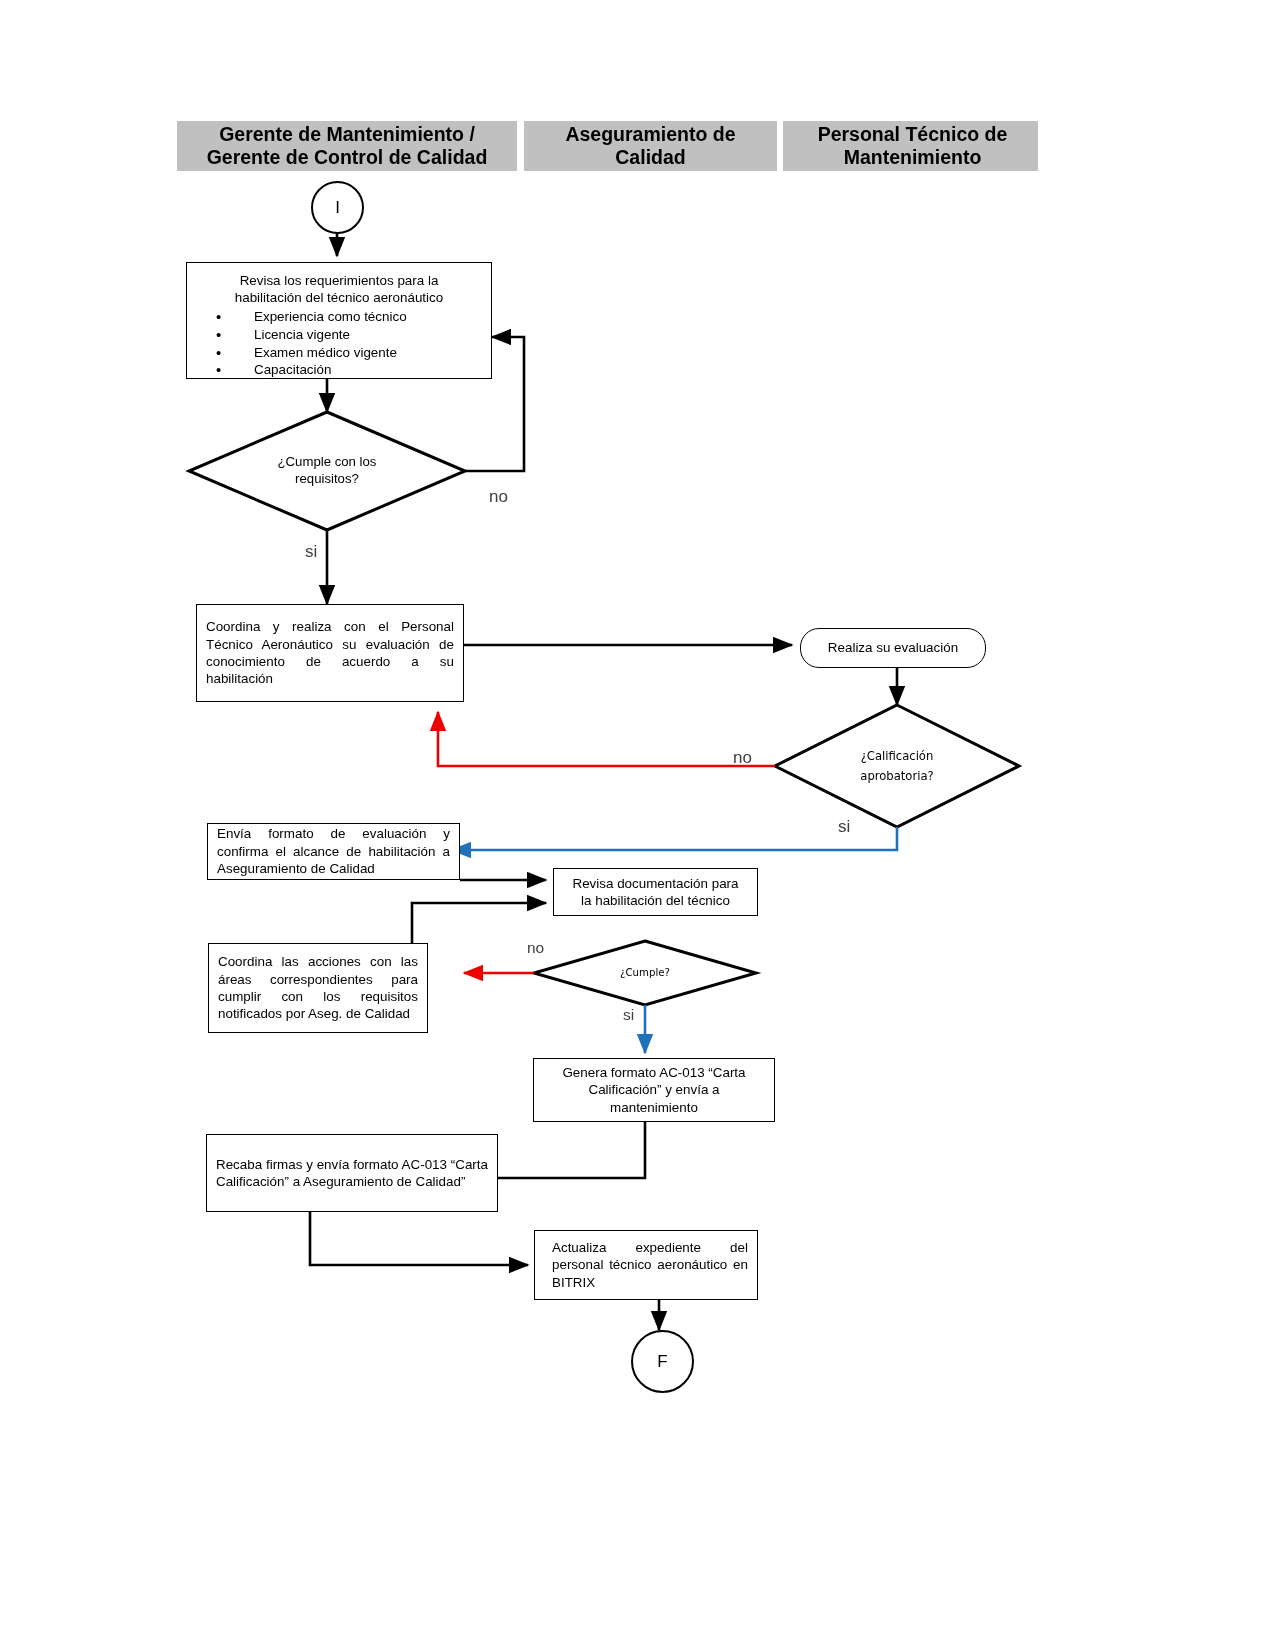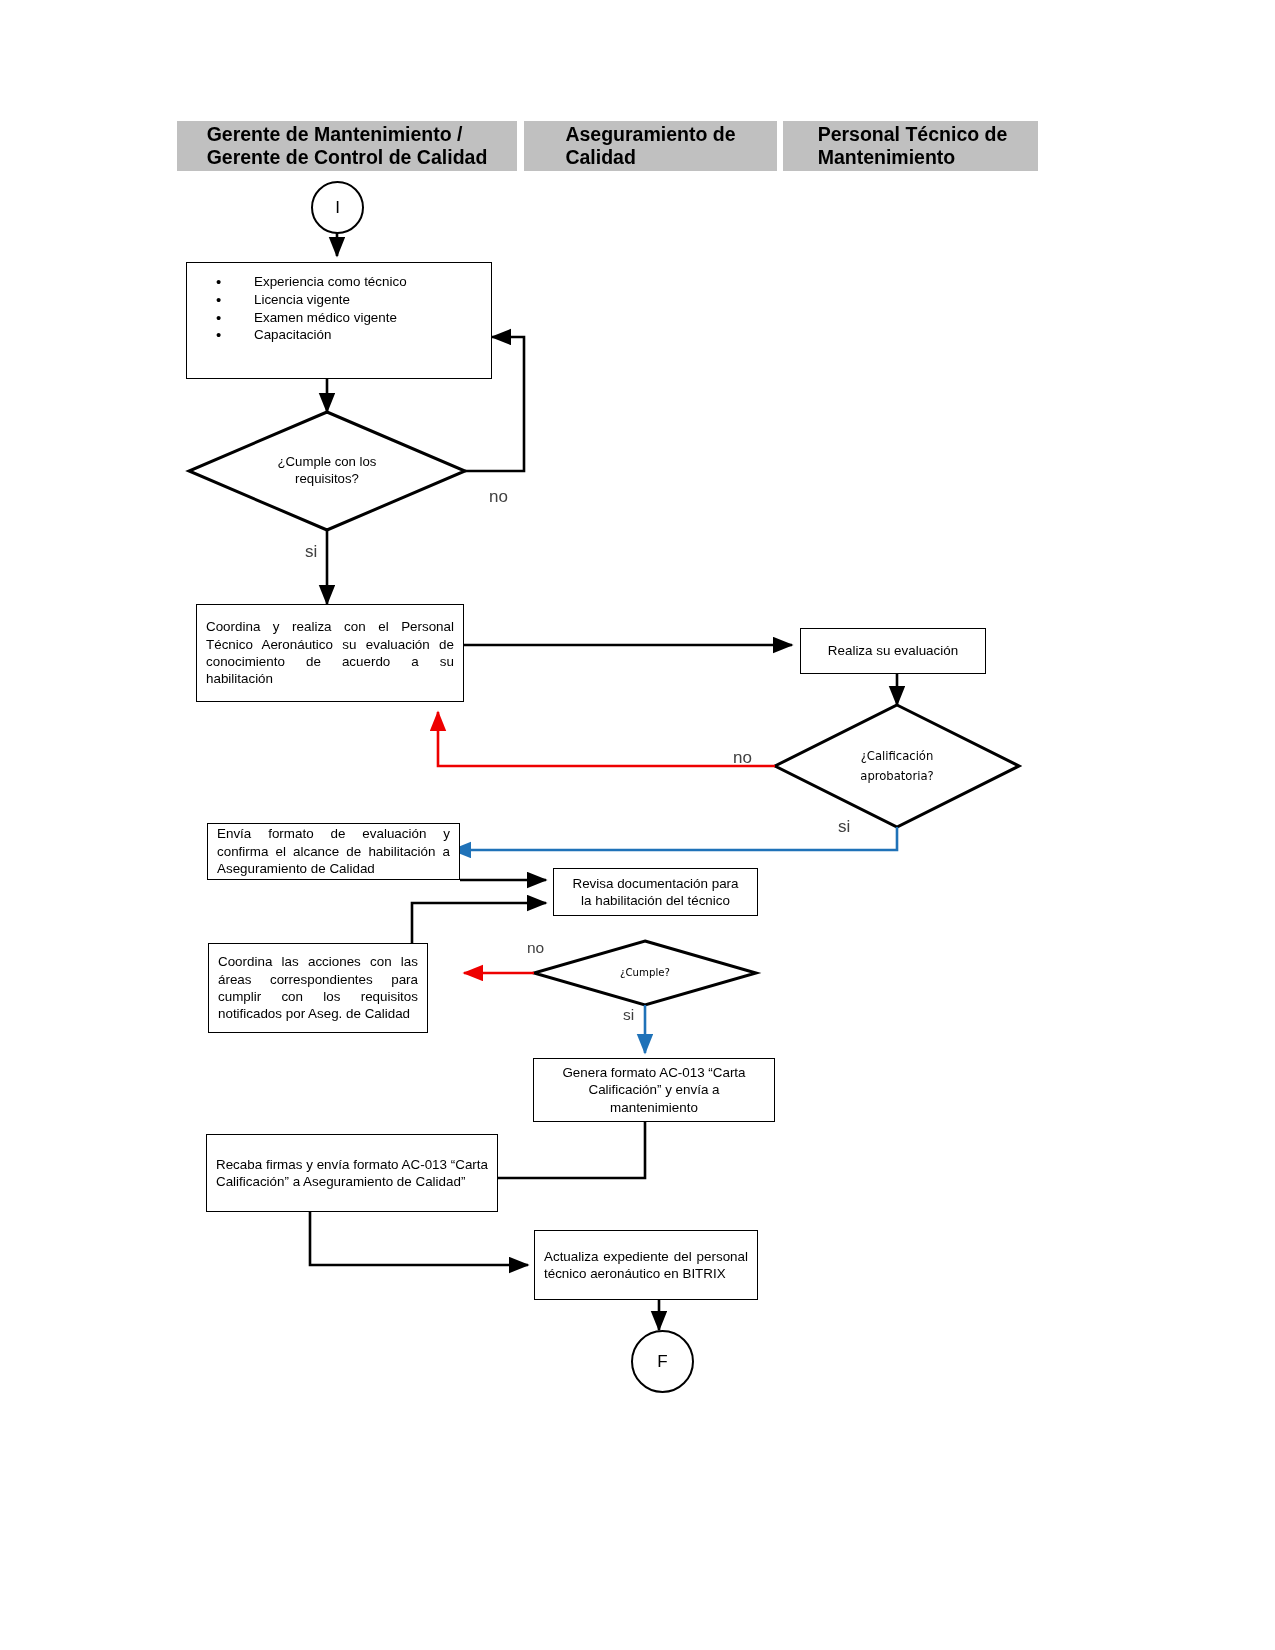--- a/index.html
+++ b/index.html
@@ -20,20 +20,21 @@
     width: 1275px;
     height: 1650px;
   }
   .lane-head {
     position: absolute;
     background: #c0c0c0;
     color: #000;
     font-weight: bold;
     font-size: 19.5px;
     line-height: 1.18;
+    text-align: center;
     display: flex;
     align-items: center;
     justify-content: center;
     box-sizing: border-box;
     padding: 2px 4px;
   }
   .node {
     position: absolute;
     box-sizing: border-box;
     background: #ffffff;
@@ -166,34 +167,36 @@
 
 <div class="terminator" style="left:311px; top:181px; width:53px; height:53px;">
   <span>I</span>
 </div>
 <div class="terminator" style="left:631px; top:1330px; width:63px; height:63px;">
   <span>F</span>
 </div>
 
 <div class="node bulleted ta-c" style="left:186px; top:262px; width:306px; height:117px;">
   <div class="inner">
+    <div style="white-space:pre-line;">Revisa los requerimientos para la
+habilitación del técnico aeronáutico</div>
     <ul class="bullets">
       <li>Experiencia como técnico</li>
       <li>Licencia vigente</li>
       <li>Examen médico vigente</li>
       <li>Capacitación</li>
     </ul>
   </div>
 </div>
 
 <div class="node ta-j" style="left:196px; top:604px; width:268px; height:98px;">
   <div class="inner">Coordina y realiza con el Personal Técnico Aeronáutico su evaluación de conocimiento de acuerdo a su habilitación</div>
 </div>
 
-<div class="node ta-c" style="left:800px; top:628px; width:186px; height:46px;">
+<div class="node ta-c" style="left:800px; top:628px; width:186px; height:40px;border-radius:19px;">
   <div class="inner">Realiza su evaluación</div>
 </div>
 
 <div class="node ta-j" style="left:207px; top:823px; width:253px; height:57px;">
   <div class="inner">Envía formato de evaluación y confirma el alcance de habilitación a Aseguramiento de Calidad</div>
 </div>
 
 <div class="node ta-c" style="left:553px; top:868px; width:205px; height:48px;">
   <div class="inner" style="white-space:pre-line;">Revisa documentación para
 la habilitación del técnico</div>
@@ -204,21 +207,21 @@
 </div>
 
 <div class="node ta-c" style="left:533px; top:1058px; width:242px; height:64px;">
   <div class="inner">Genera formato AC-013 “Carta Calificación” y envía a mantenimiento</div>
 </div>
 
 <div class="node ta-j" style="left:206px; top:1134px; width:292px; height:78px;">
   <div class="inner">Recaba firmas y envía formato AC-013 “Carta Calificación” a Aseguramiento de Calidad”</div>
 </div>
 
-<div class="node ta-j" style="left:534px; top:1230px; width:224px; height:70px;">
+<div class="node ta-j" style="left:534px; top:1230px; width:224px; height:70px;padding-left:8px;">
   <div class="inner">Actualiza expediente del personal técnico aeronáutico en BITRIX</div>
 </div>
 
 <div class="diamond-label" style="left:237px; top:453px; width:180px;">¿Cumple con los
 requisitos?</div>
 
 <div class="diamond-label alt" style="left:817px; top:747px; width:160px;">¿Calificación
 aprobatoria?</div>
 
 <div class="diamond-label tiny" style="left:585px; top:966px; width:120px;">¿Cumple?</div>

